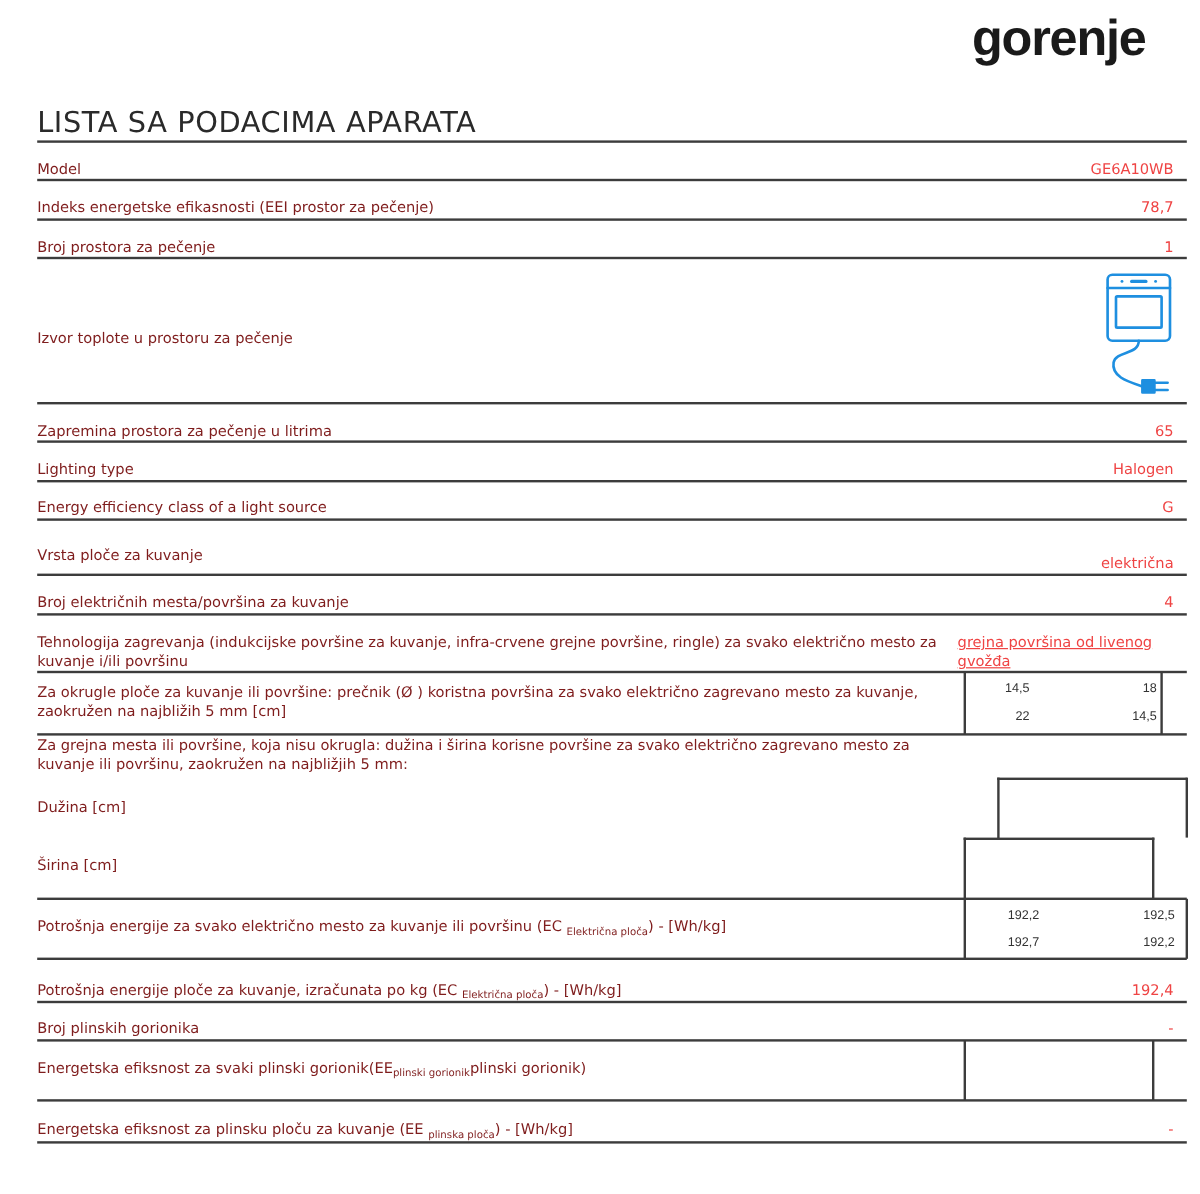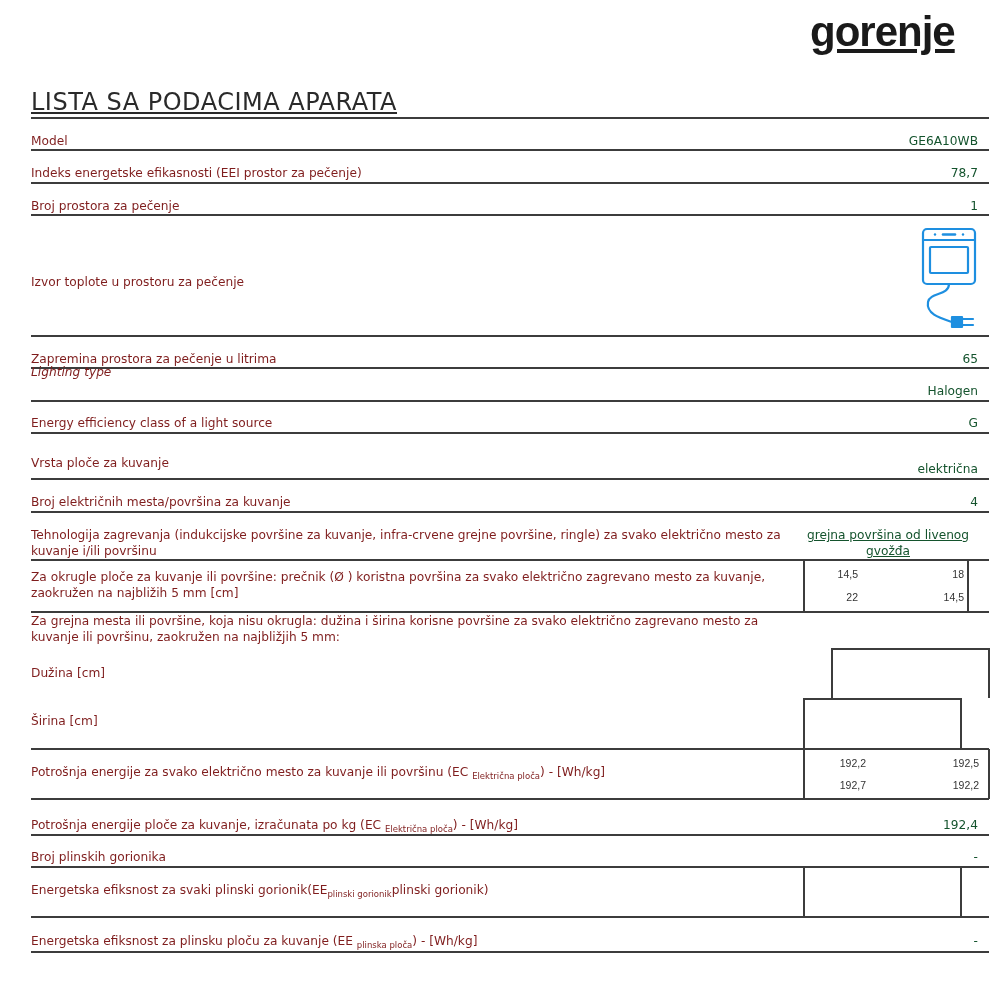--- a/index.html
+++ b/index.html
@@ -1,25 +1,25 @@
 <!DOCTYPE html>
 <html><head>
 <meta charset="utf-8">
 <style>
   html, body { margin: 0; padding: 0; background: #ffffff; }
   body { width: 1000px; height: 995px; position: relative; overflow: hidden;
          font-family: "DejaVu Sans", "Liberation Sans", sans-serif; color: #2b2b2b; }
-  .abs { position: absolute; text-decoration: underline; }
+  .abs { position: absolute; }
   .logo { left: 810px; top: 8px; font-family: "Liberation Sans", sans-serif; font-weight: bold;
           font-size: 42px; letter-spacing: -1px; color: #1a1a1a; }
   .title { left: 31px; top: 88px; font-size: 24px; letter-spacing: 0.5px; color: #2a2a2a; }
   .hline { position: absolute; left: 31px; width: 958px; height: 2px; background: #3c3c3c; }
   .lbl { position: absolute; left: 31px; font-size: 12.2px; line-height: 16px; color: #7f1d1d; white-space: nowrap; }
   .lbl.wrap { white-space: normal; width: 770px; }
-  .val { position: absolute; right: 22px; font-size: 12.2px; line-height: 16px; color: #14532d; text-align: center; white-space: nowrap; }
+  .val { position: absolute; right: 22px; font-size: 12.2px; line-height: 16px; color: #ef4444; text-align: left; white-space: nowrap; }
   .val.wrap { white-space: normal; width: 180px; text-decoration: underline; }
   .sub { font-size: 8.5px; vertical-align: -3px; }
   .num { position: absolute; font-family: "Liberation Sans", sans-serif; font-size: 10.5px; color: #333; text-align: right; width: 40px; }
   .vline { position: absolute; width: 2px; background: #3c3c3c; }
   .hl2 { position: absolute; height: 2px; background: #3c3c3c; }
   .icon { left: 918px; top: 226px; width: 62px; height: 108px; }
 </style>
 </head>
 <body>
 
@@ -54,21 +54,21 @@
     <line x1="44" y1="93" x2="55" y2="93"></line>
     <line x1="44" y1="99" x2="55" y2="99"></line>
   </svg>
 </div>
 <div class="hline" style="top:335px;"></div>
 
 <div class="lbl" style="top:351px;text-align:center;">Zapremina prostora za pečenje u litrima</div>
 <div class="val" style="top:351px;">65</div>
 <div class="hline" style="top:367px;"></div>
 
-<div class="lbl" style="top:364px;font-style:italic;">Lighting type</div>
+<div class="lbl" style="top:383px;">Lighting type</div>
 <div class="val" style="top:383px;">Halogen</div>
 <div class="hline" style="top:400px;"></div>
 
 <div class="lbl" style="top:415px;">Energy efficiency class of a light source</div>
 <div class="val" style="top:415px;">G</div>
 <div class="hline" style="top:432px;"></div>
 
 <div class="lbl" style="top:455px;">Vrsta ploče za kuvanje</div>
 <div class="val" style="top:461px;">električna</div>
 <div class="hline" style="top:478px;"></div>

